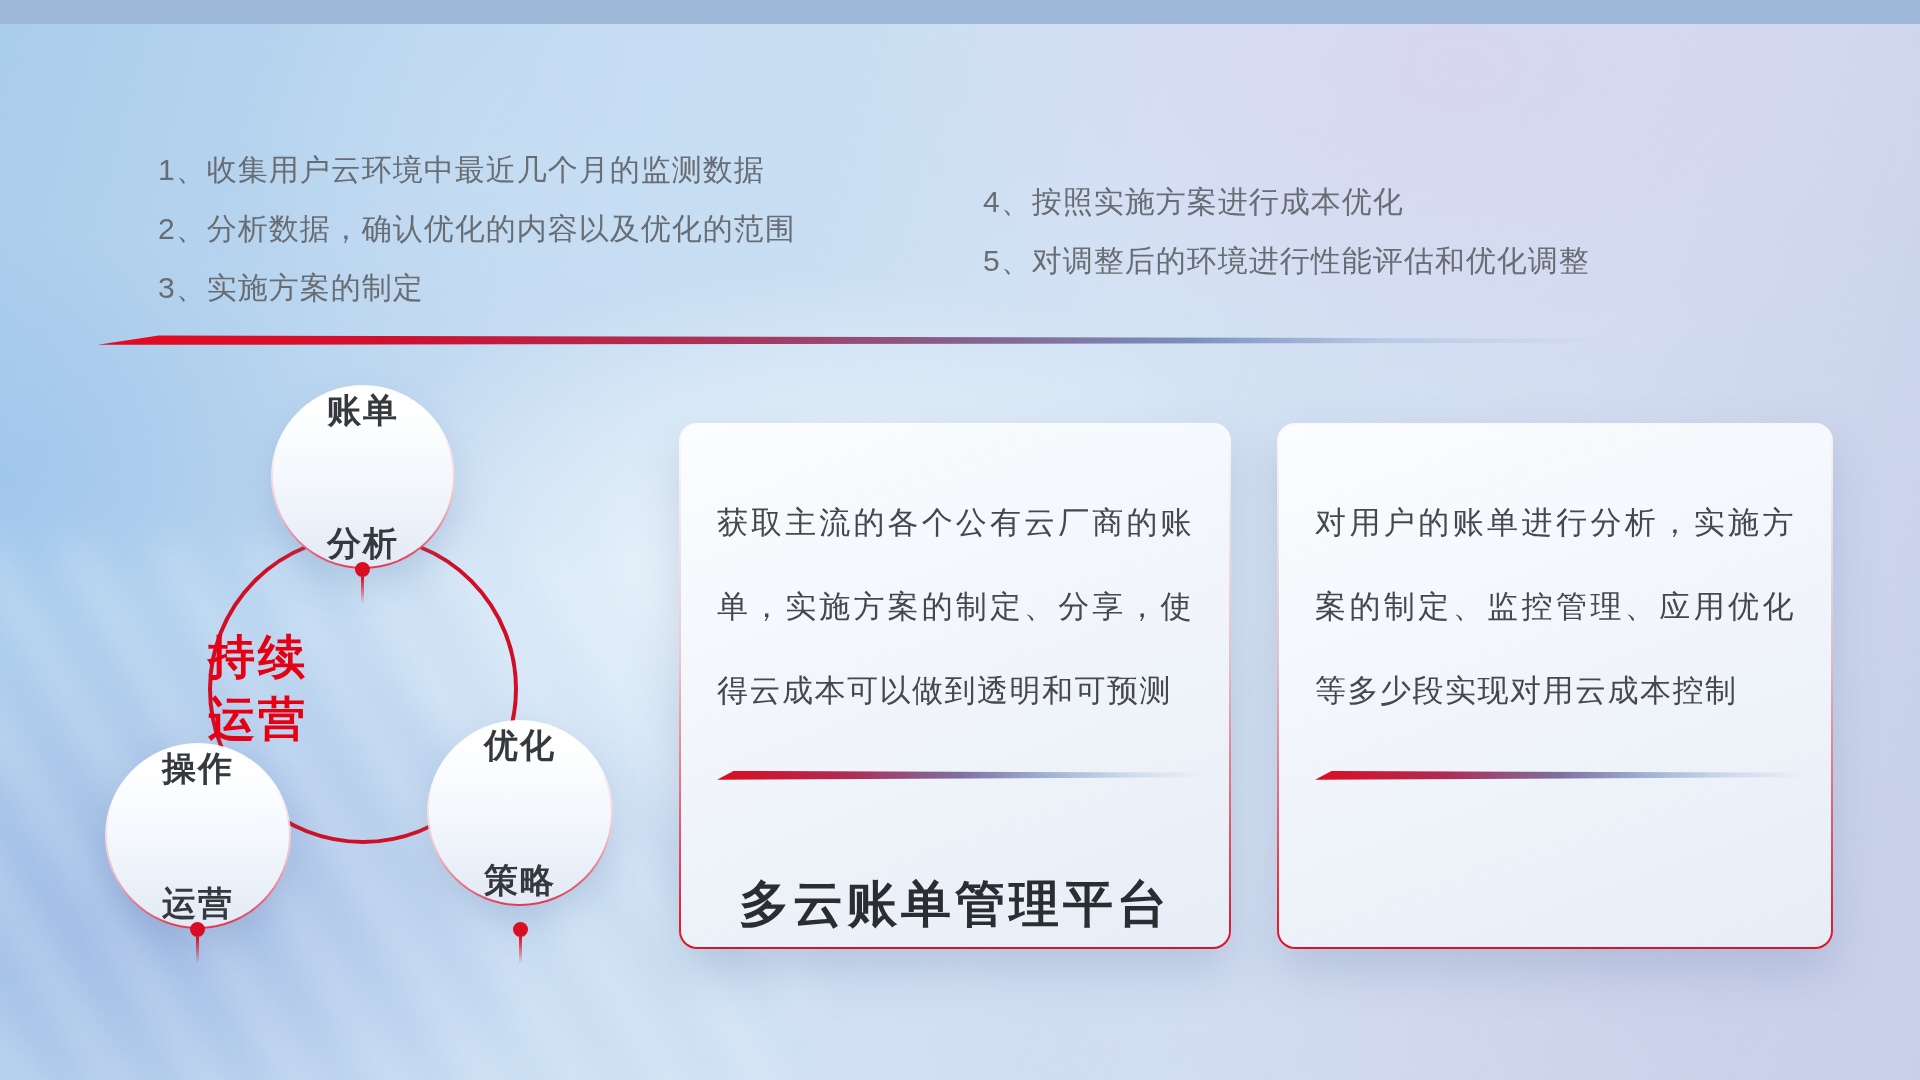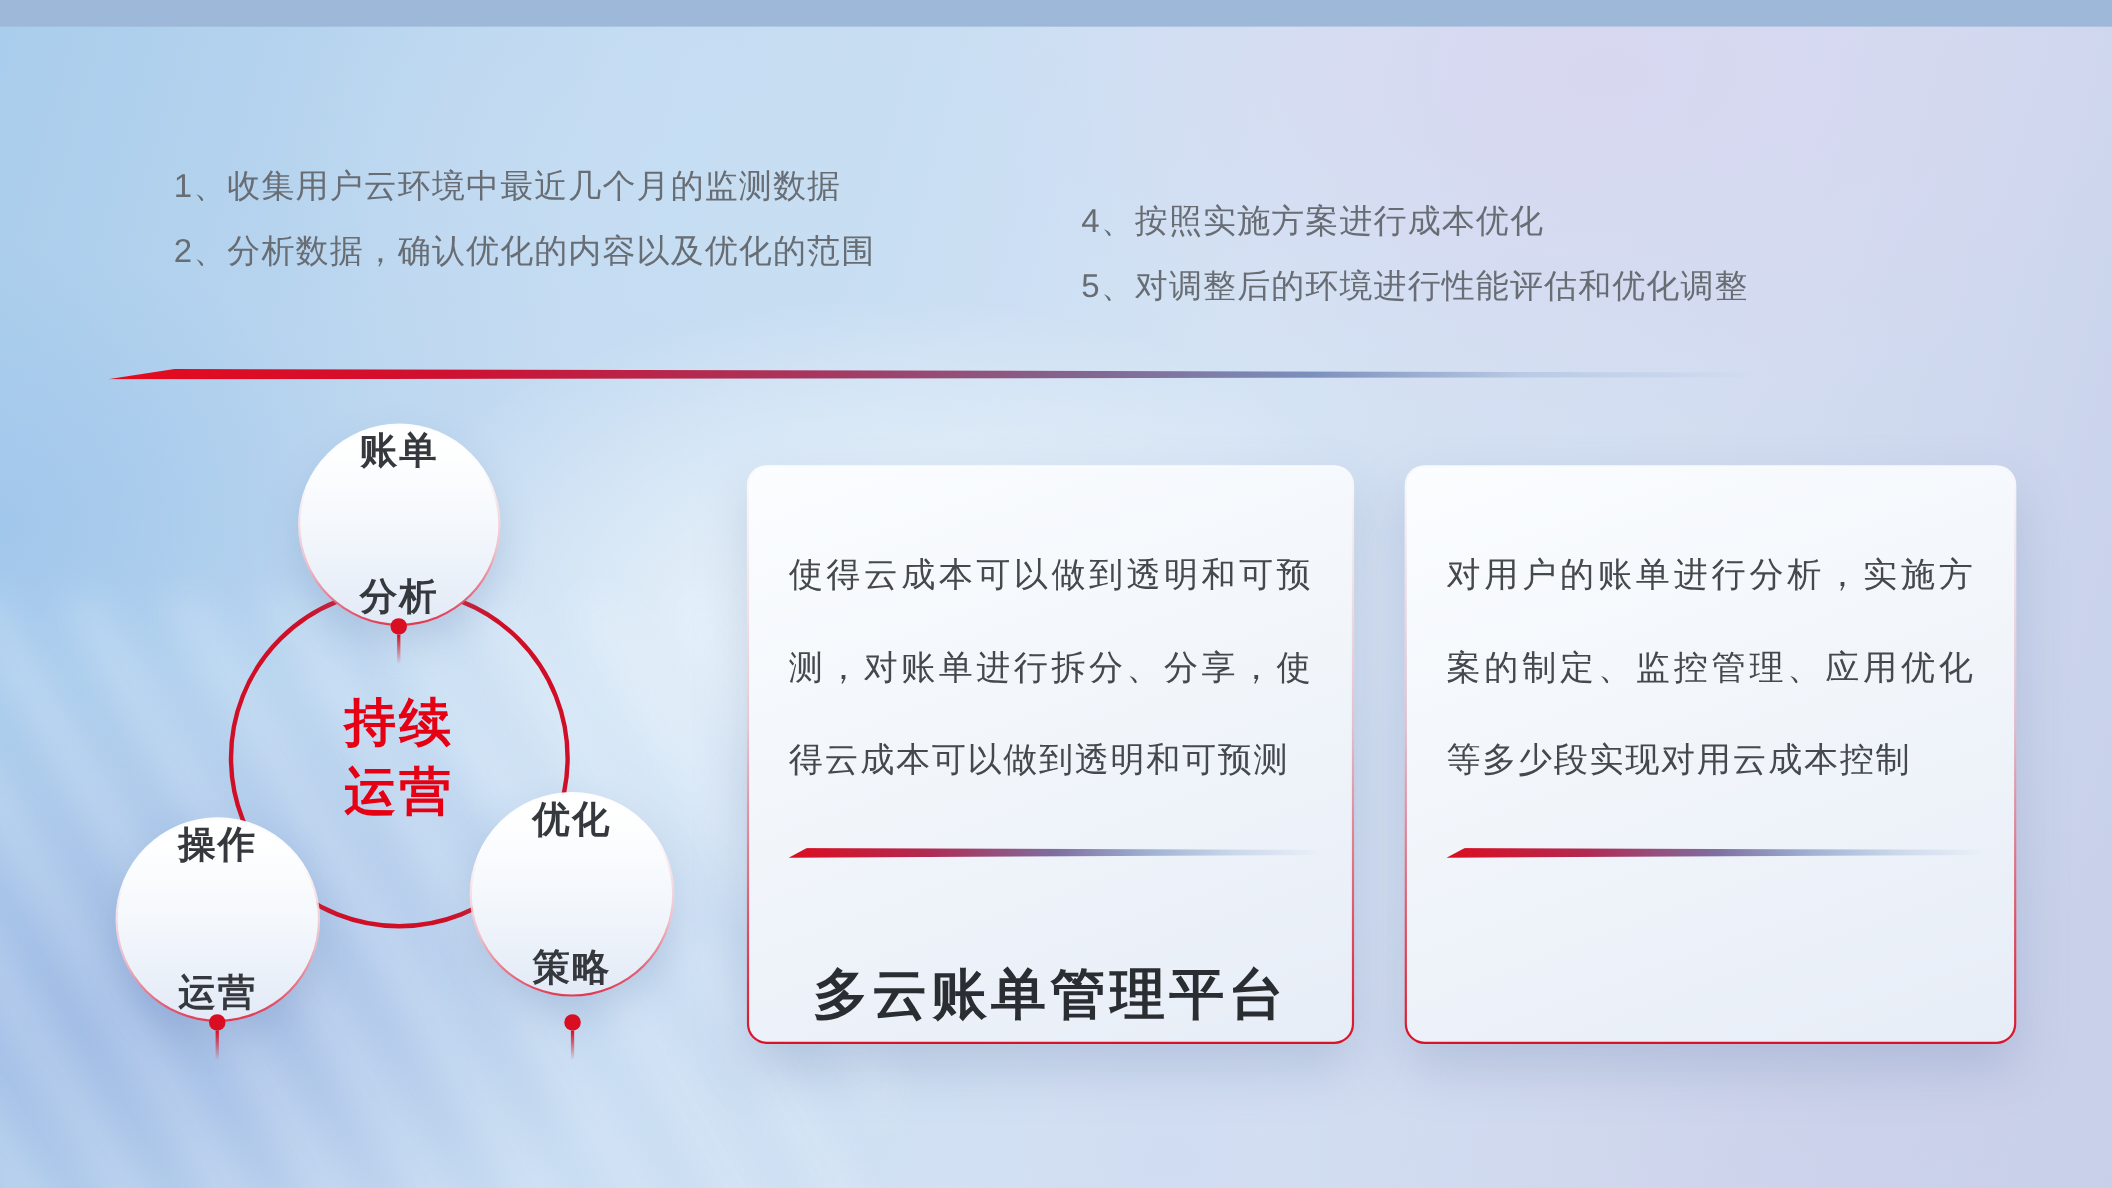--- a/index.html
+++ b/index.html
@@ -43,21 +43,21 @@
       rgba(165,186,219,.55) 85%, rgba(190,205,230,0) 99%);
     clip-path:polygon(0 82%, 4% 4%, 100% 30%, 100% 66%);
   }
   
   .ring{
     position:absolute; left:208px; top:510px; width:310px; height:310px;
     border:4px solid #d00f26; border-radius:50%; box-sizing:border-box;
   }
   .center-label{
     position:absolute; left:208px; top:602px; width:310px;
-    text-align:center; font-size:47px; font-weight:800; letter-spacing:3px;
+    text-align:left; font-size:47px; font-weight:800; letter-spacing:3px;
     color:#e60013; line-height:62px;
   }
   .center-label span{display:block;}
   .bubble{
     position:absolute; border-radius:50%; padding:2px; box-sizing:border-box;
     background:linear-gradient(175deg,
       rgba(255,255,255,.95) 28%, rgba(246,183,192,.85) 66%, #dd2742 100%);
     box-shadow:0 16px 32px rgba(115,138,180,.26);
   }
   .bubble-inner{
@@ -115,20 +115,21 @@
 </head>
 <body>
 
 <div class="stage">
   <div class="bg"></div>
   <div class="streaks"></div>
 
   <ul class="steps steps-left">
     <li>1、收集用户云环境中最近几个月的监测数据</li>
     <li>2、分析数据，确认优化的内容以及优化的范围</li>
+    <li>3、实施方案的制定</li>
   </ul>
   <ul class="steps steps-right">
     <li>4、按照实施方案进行成本优化</li>
     <li>5、对调整后的环境进行性能评估和优化调整</li>
   </ul>
 
   <div class="main-swoosh"></div>
 
   <div>
     <div class="ring"></div>
@@ -165,21 +166,21 @@
       <i class="tail"></i>
     </div>
     <div class="pin pin-br">
       <i class="dot"></i>
       <i class="tail"></i>
     </div>
   </div>
 
   <div class="card card-1">
     <div class="card-inner">
-      <p class="card-body">使得云成本可以做到透明和可预测，对账单进行拆分、分享，使得云成本可以做到透明和可预测</p>
+      <p class="card-body">获取主流的各个公有云厂商的账单，实施方案的制定、分享，使得云成本可以做到透明和可预测</p>
       <div class="card-swoosh"></div>
       <h2 class="card-title">多云账单管理平台</h2>
     </div>
   </div>
 
   <div class="card card-2">
     <div class="card-inner">
       <p class="card-body">对用户的账单进行分析，实施方案的制定、监控管理、应用优化等多少段实现对用云成本控制</p>
       <div class="card-swoosh"></div>
     </div>

